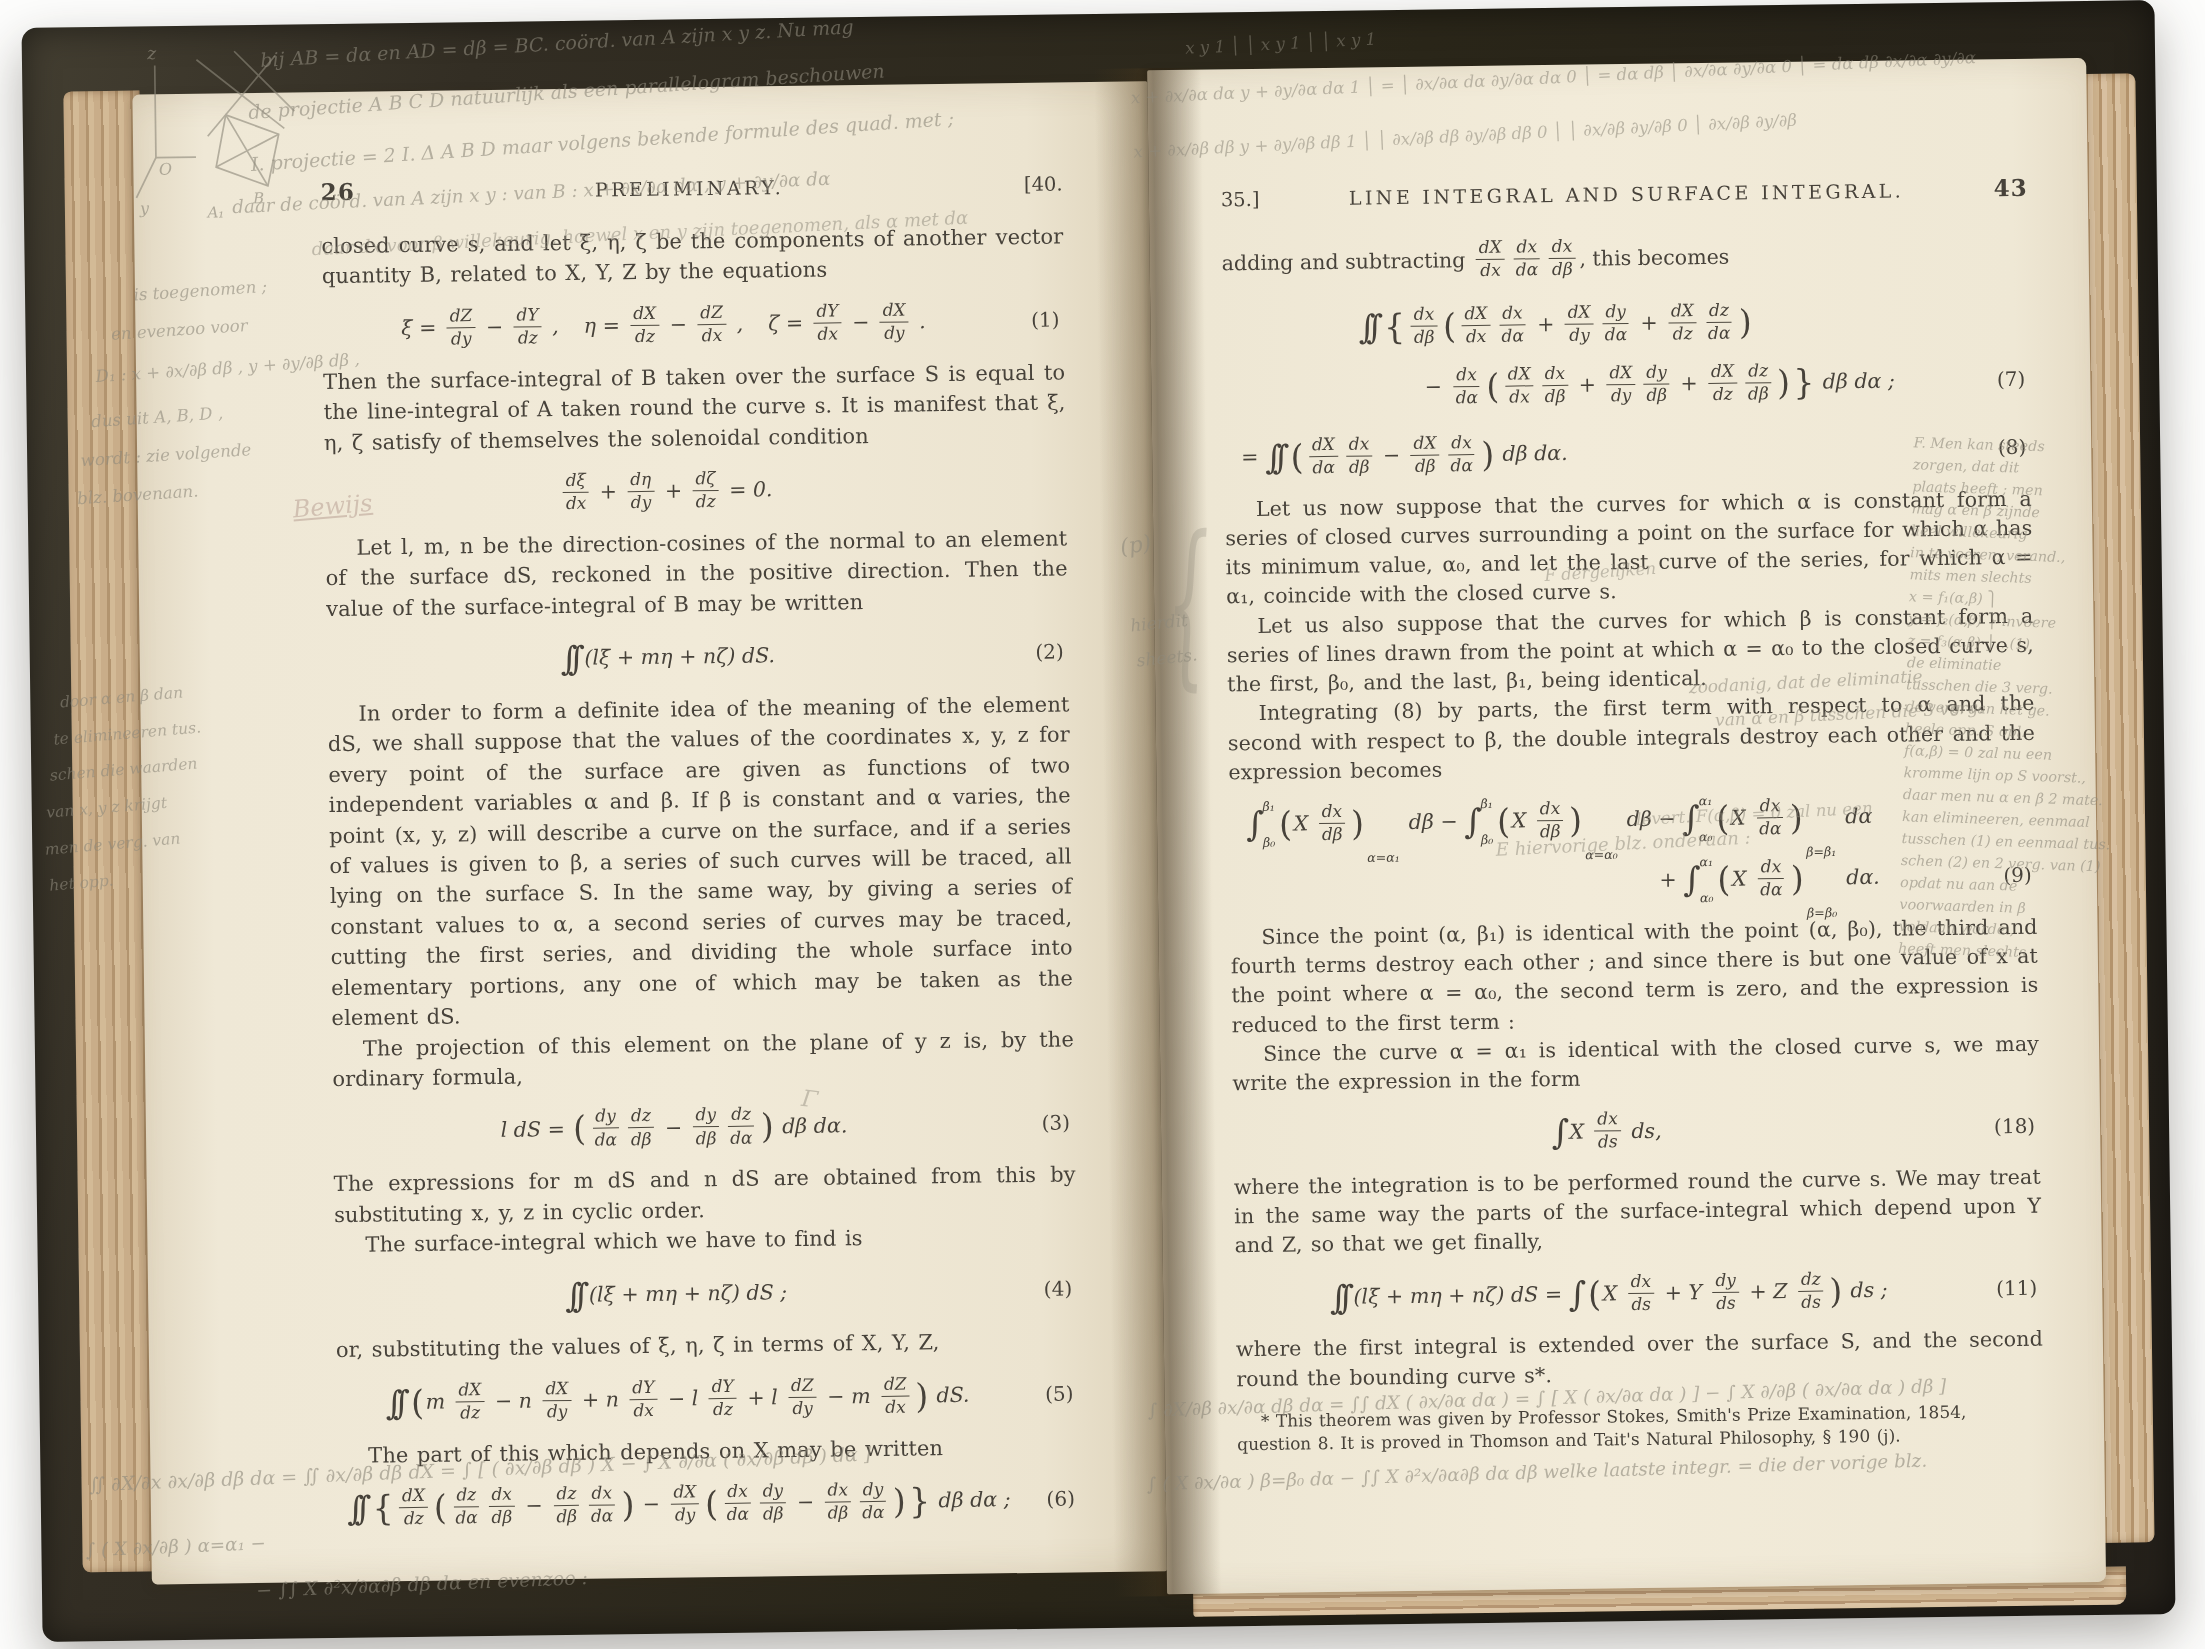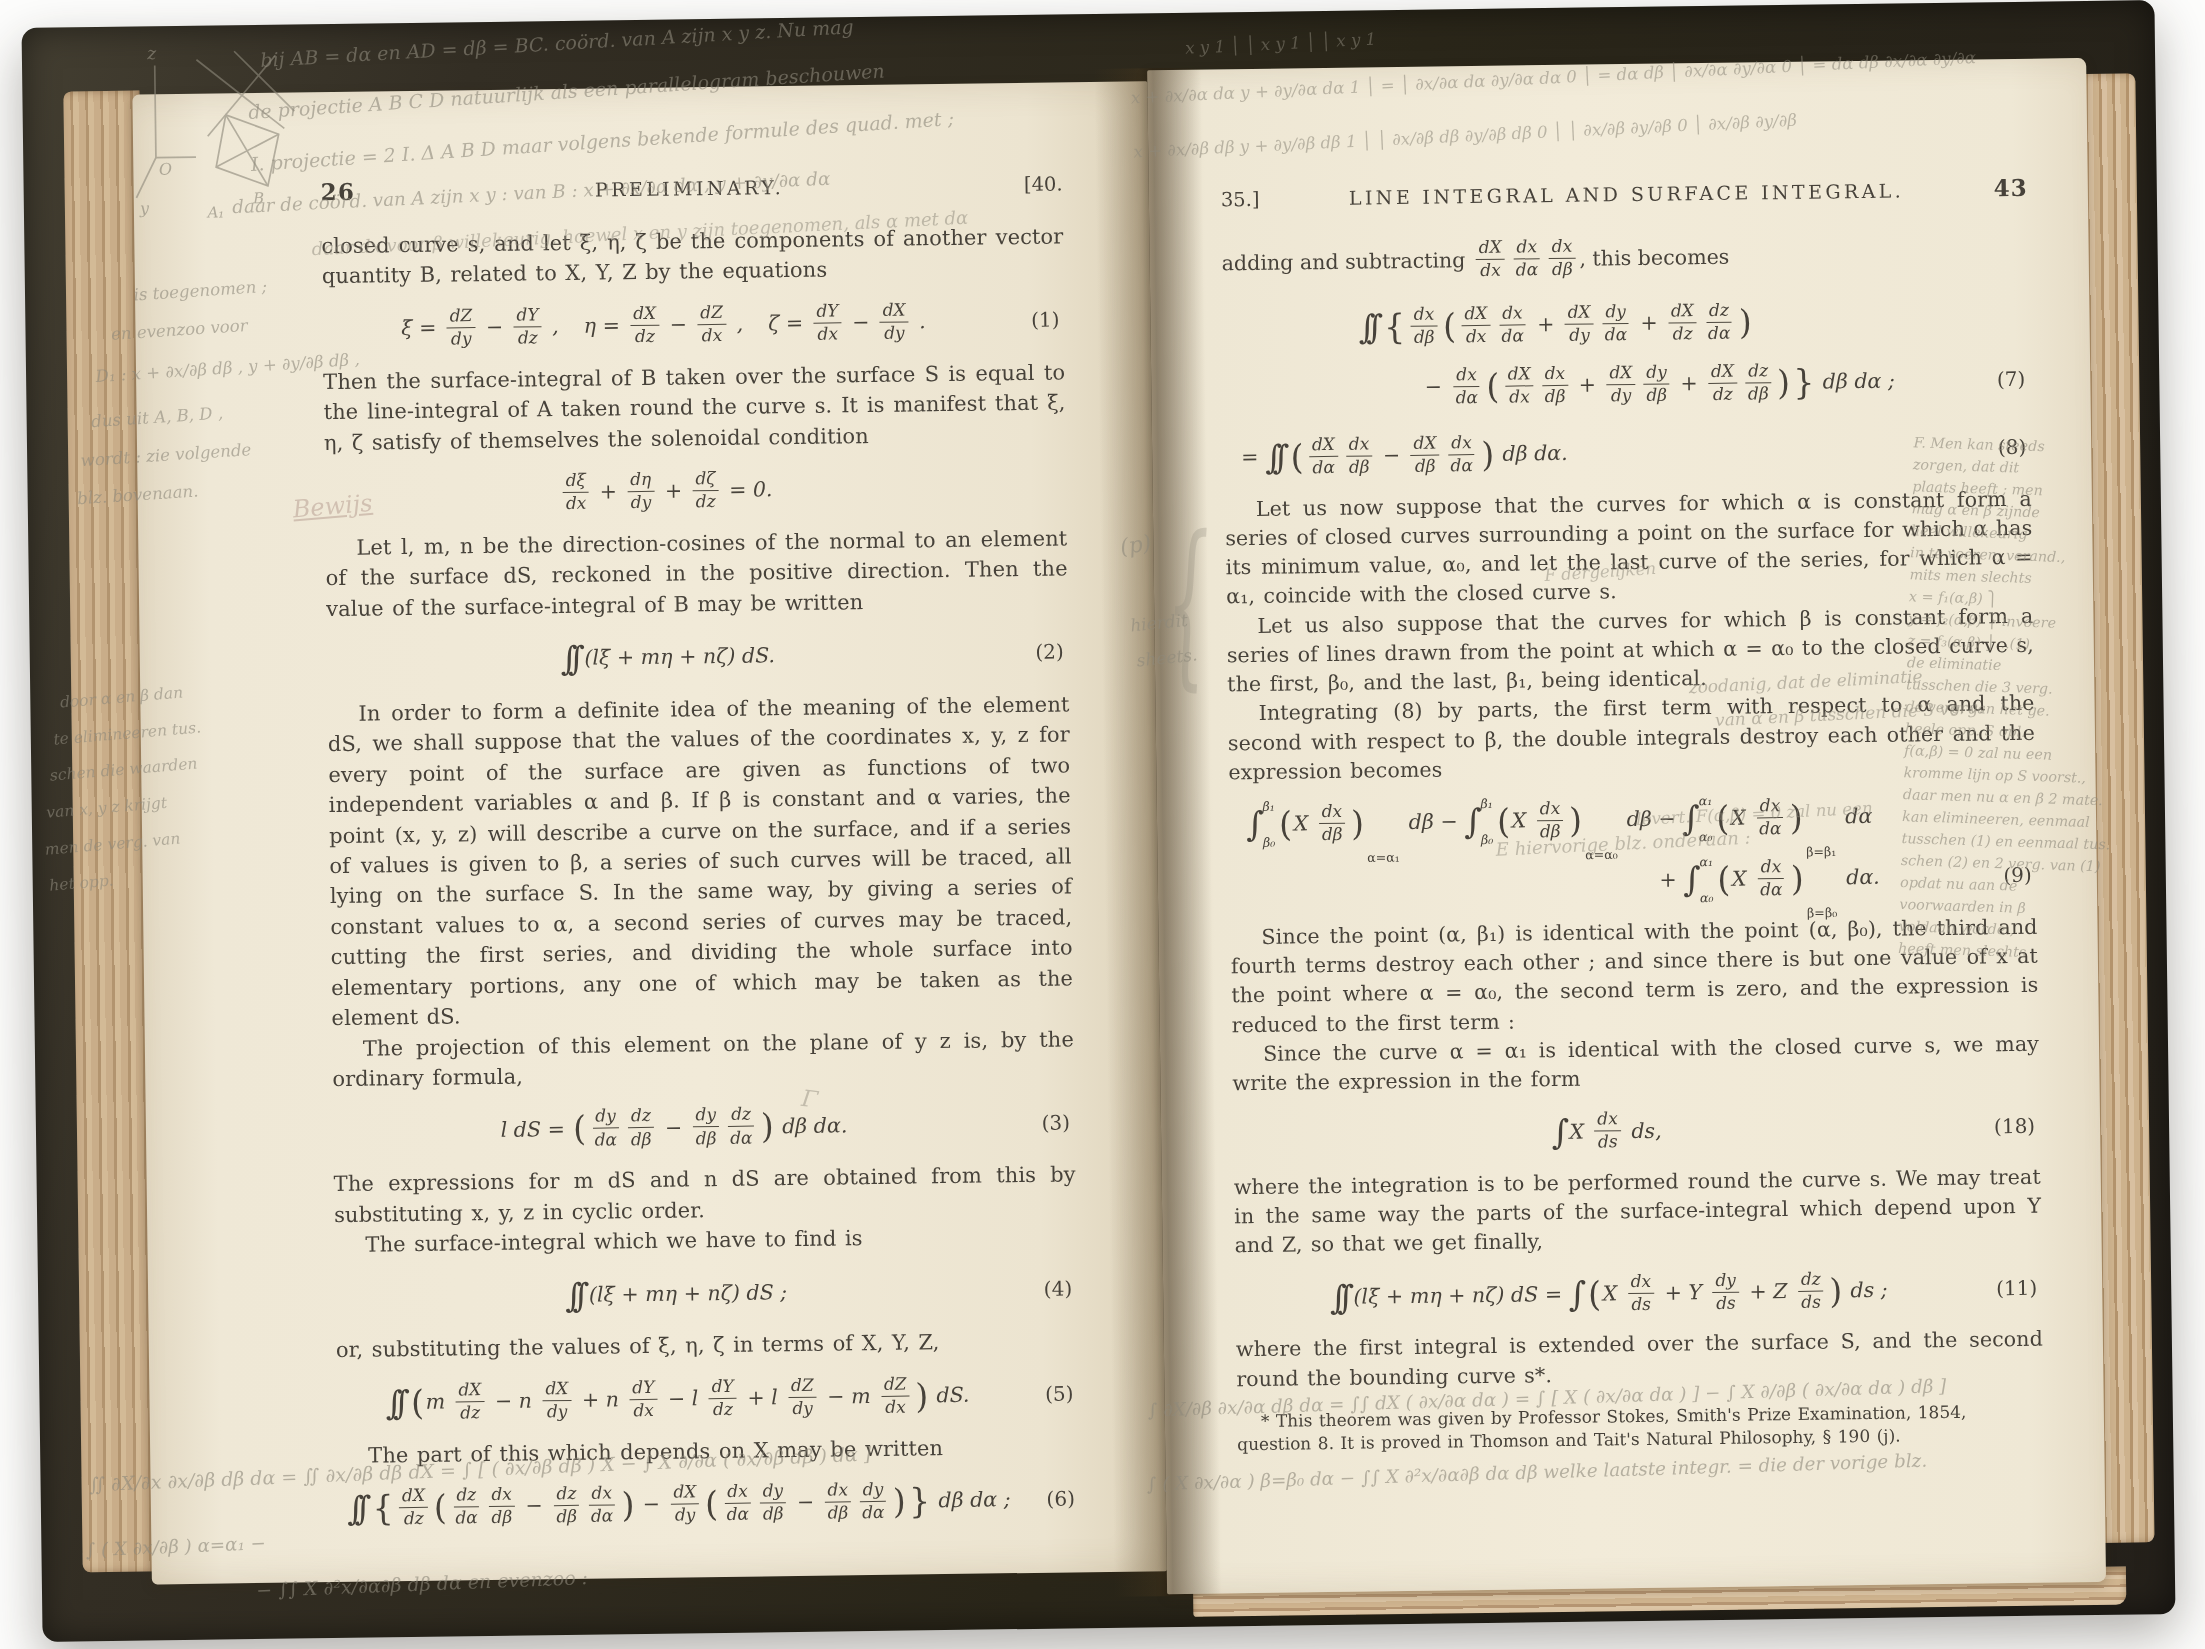--- a/index.html
+++ b/index.html
@@ -68,21 +68,21 @@
   .mt{font-size:20.6px;font-style:italic;white-space:pre;}
   .mr{font-size:20.6px;white-space:pre;}
   .fr{display:inline-flex;flex-direction:column;align-items:center;margin:0 4px;font-size:17px;font-style:italic;line-height:1.04;}
   .fr .fn{padding:0 2.9px 2.3px;border-bottom:1.1px solid #4d483e;}
   .fr .fd{padding:2.3px 2.9px 0;}
   .bp{font-size:33px;font-weight:400;margin:0 1.7px;white-space:pre;transform:scaleY(1.04);}
   .ii{font-size:33px;letter-spacing:-.3em;margin-right:9.2px;white-space:pre;}
   .int{display:inline-flex;align-items:center;}
   .isym{font-size:34px;}
   .ilim{display:inline-flex;flex-direction:column;justify-content:space-between;height:53px;font-size:12.6px;font-style:italic;margin:0 2.3px 0 -1.1px;padding:0.6px 0;}
-  .sb{font-size:12.6px;align-self:flex-end;transform:translateY(11.5px);margin:0 2.9px 0 1.1px;white-space:pre;}
+  .sb{font-size:12.6px;font-style:italic;align-self:flex-end;transform:translateY(11.5px);margin:0 2.9px 0 1.1px;white-space:pre;}
   .eqnum{position:absolute;right:-55px;top:50%;transform:translateY(-50%);font-size:20px;font-style:normal;}
   .spc{display:inline-block;}
   .foot{margin-top:16px;font-size:17px;line-height:1.34;text-align:justify;word-spacing:1.1px;}
   .foot .fl{text-indent:24px;}
   #annos{position:absolute;inset:0;pointer-events:none;}
   .hw{
     position:absolute;font-family:"DejaVu Serif","DejaVu Sans",serif;font-style:italic;
     color:var(--pencil);white-space:nowrap;transform-origin:left top;
   }
   .hw.ul{text-decoration:underline;}

